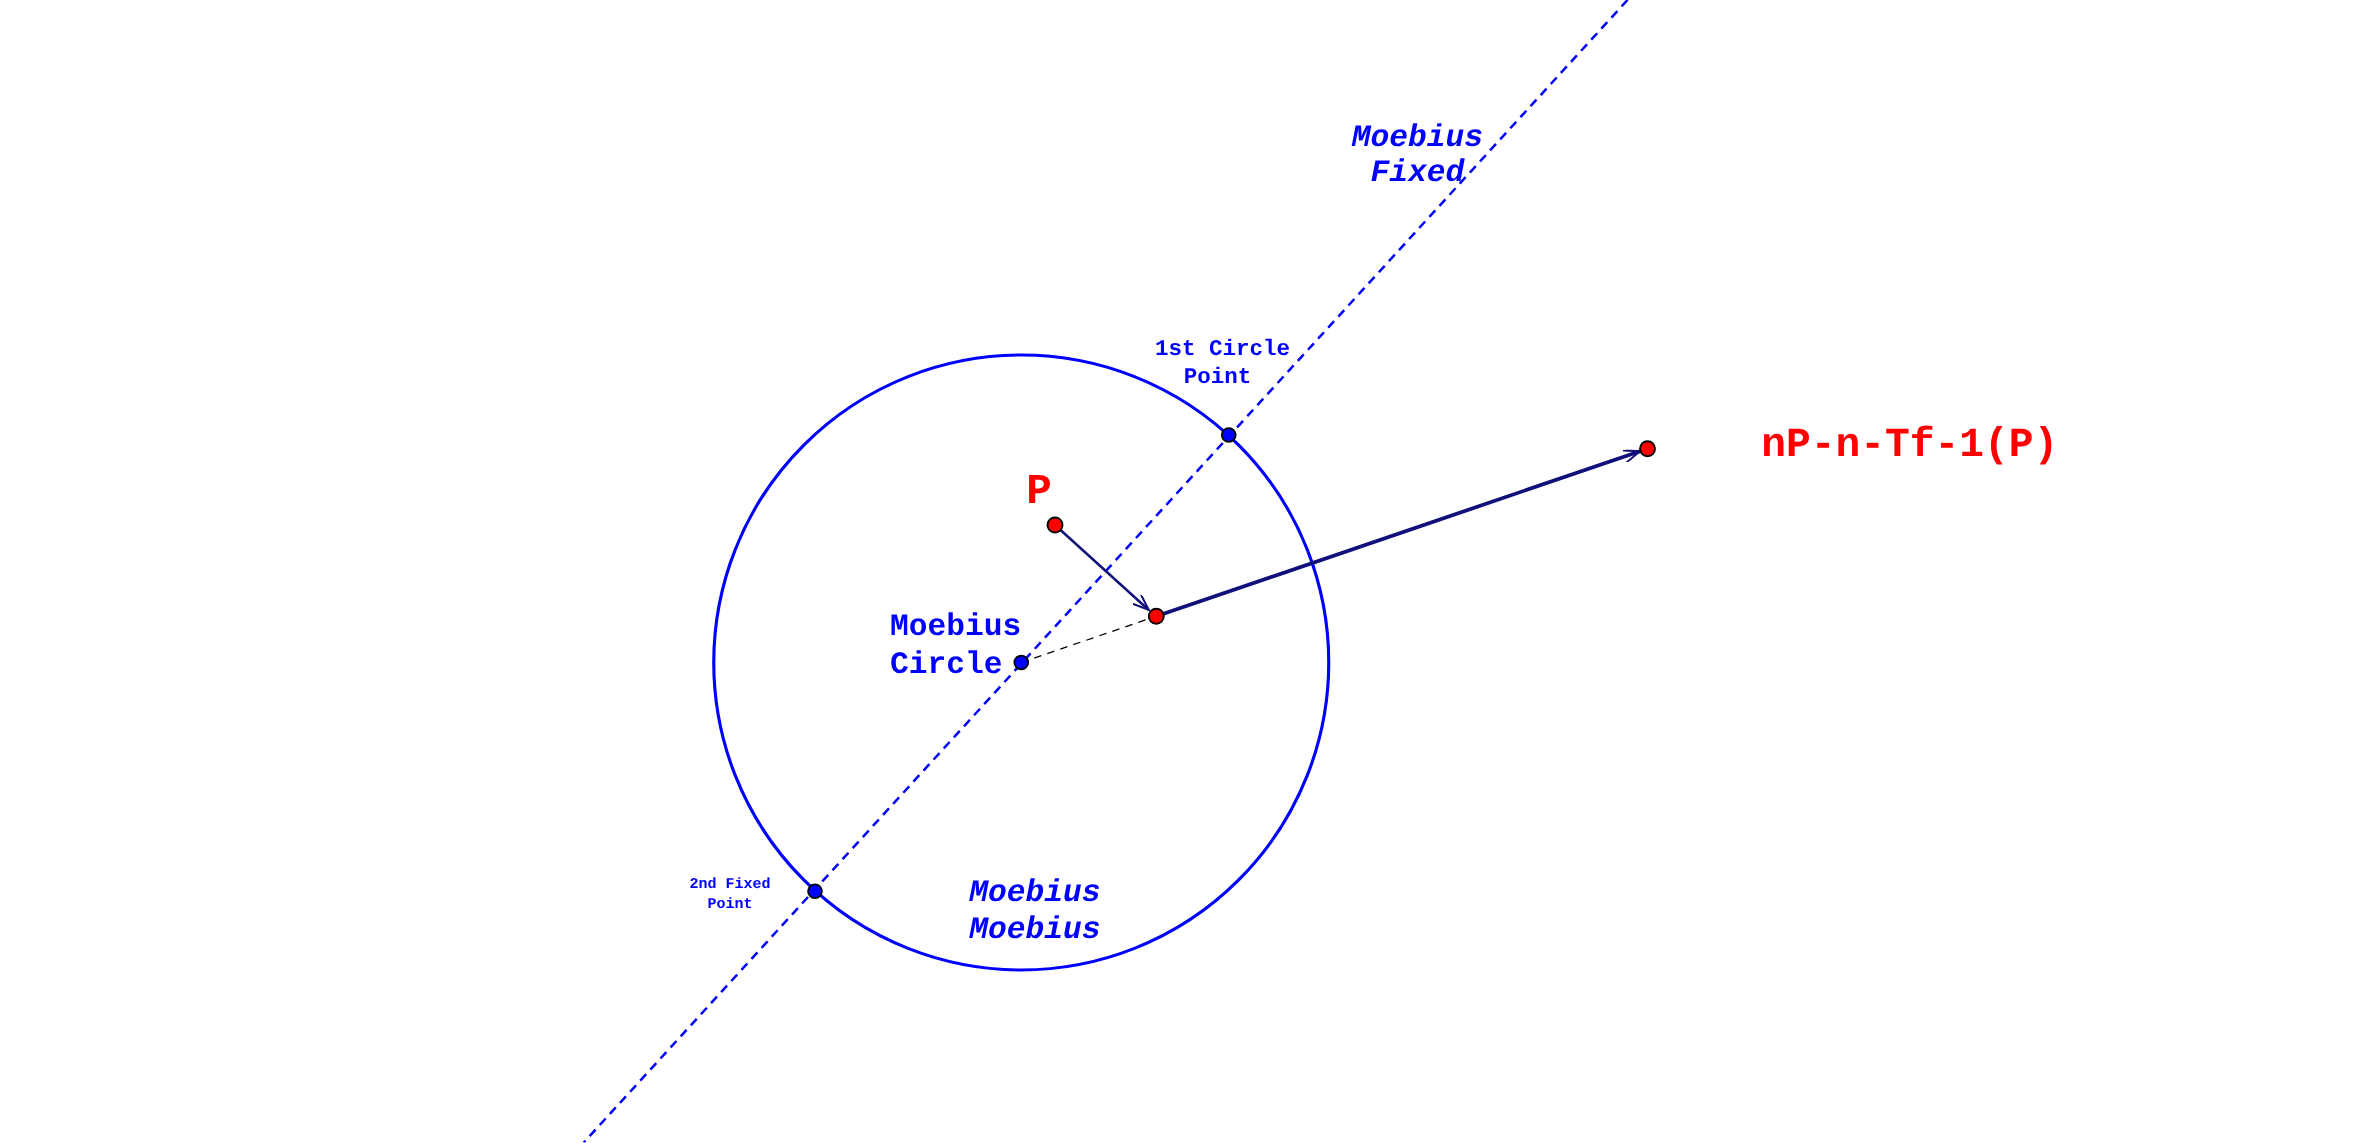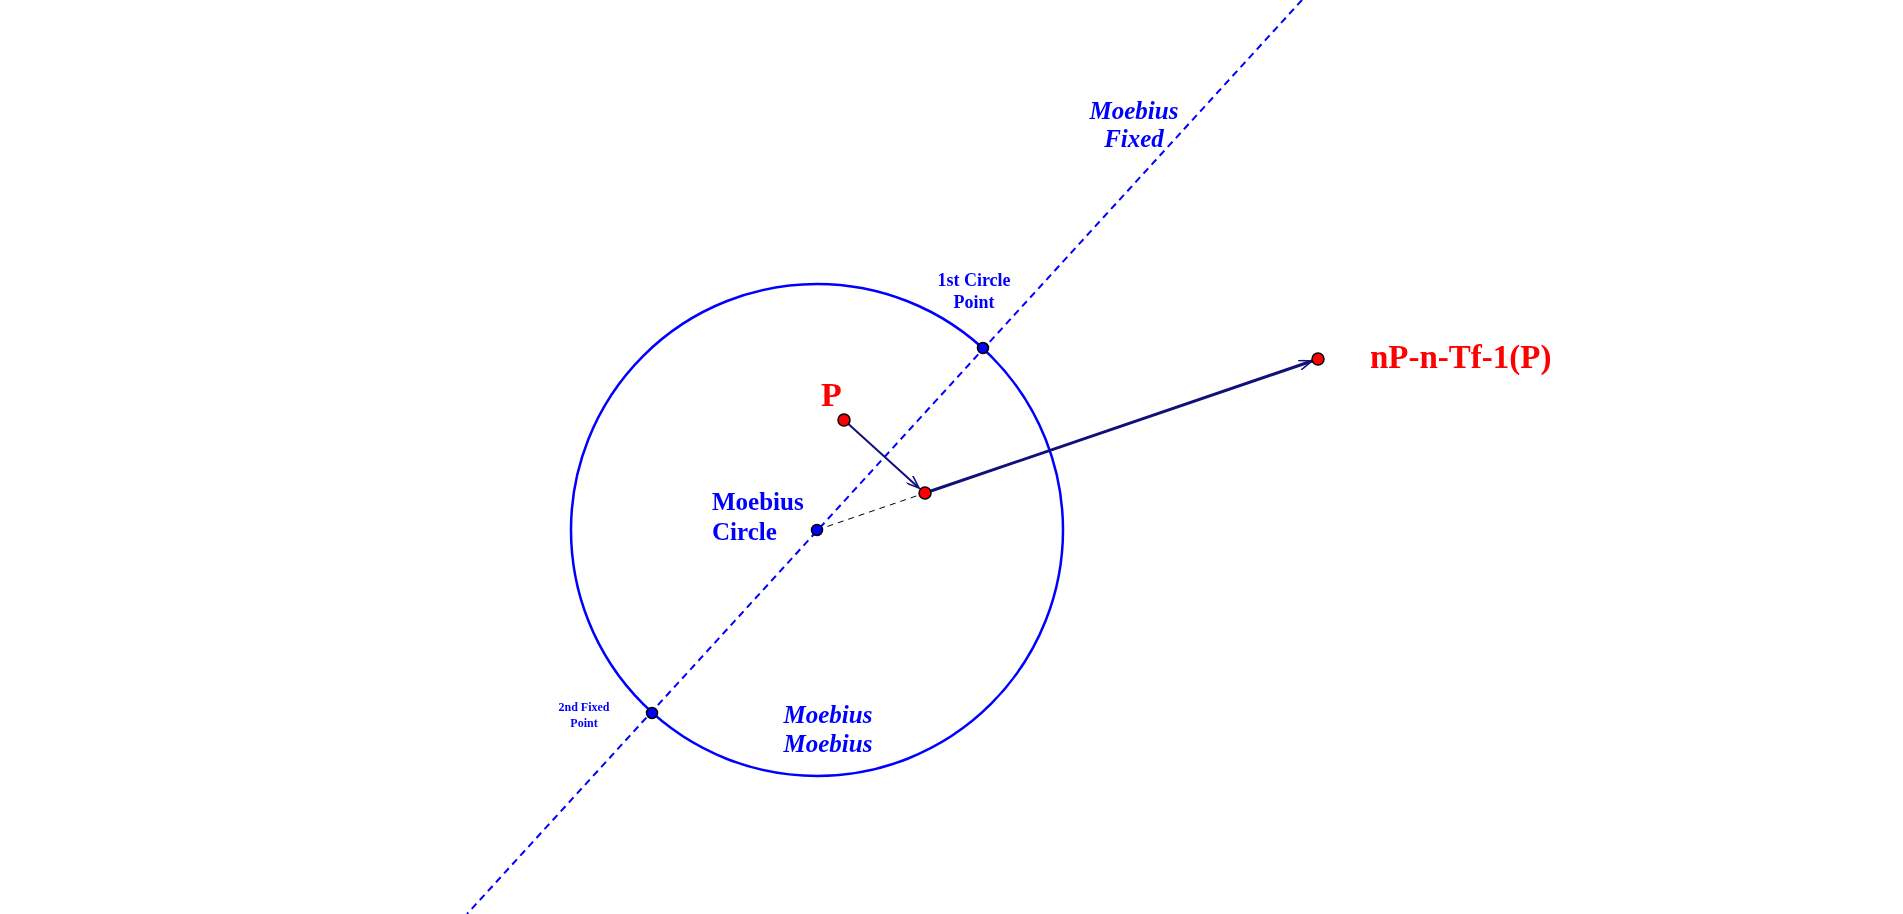--- a/index.html
+++ b/index.html
@@ -1,18 +1,18 @@
 <!DOCTYPE html>
 <html><head>
   <meta charset="utf-8">
   <style>
     html, body { margin: 0; padding: 0; background: #ffffff; }
     body { width: 1903px; height: 914px; overflow: hidden; position: relative; }
     #canvas { position: absolute; left: 0; top: 0; width: 1903px; height: 914px; }
-    .lbl { position: absolute; font-family: Liberation Serif, serif; font-weight: bold; text-align: center; line-height: 1.05; white-space: nowrap; }
+    .lbl { position: absolute; font-family: Liberation Mono, monospace; font-weight: bold; text-align: center; line-height: 1.05; white-space: nowrap; }
     .blue { color: #0000ff; }
     .red { color: #ff0000; }
     .italic { font-style: italic; }
   </style>
 </head>
 <body>
 
 <svg id="canvas" viewBox="0 0 1903 914" xmlns="http://www.w3.org/2000/svg">
   <defs>
     <marker id="arrowhead" markerWidth="14" markerHeight="10" refX="13" refY="5" orient="auto" markerUnits="userSpaceOnUse">
@@ -59,13 +59,13 @@
   <div style="margin-top:4px;">Circle</div>
 </div>
 
 <div class="lbl blue italic" style="left:768px; top:702px; width:120px; font-size:25px;">
   <div>Moebius</div>
   <div style="margin-top:3px;">Moebius</div>
 </div>
 
 <div class="lbl red" style="left:821px; top:377px; font-size:34px;">P</div>
 
-<div class="lbl red" style="left:1370px; top:340px; font-size:33px; text-align:right;">nP-n-Tf-1(P)</div>
+<div class="lbl red" style="left:1409px; top:340px; font-size:33px; text-align:right;">nP-n-Tf-1(P)</div>
 
 </body></html>

